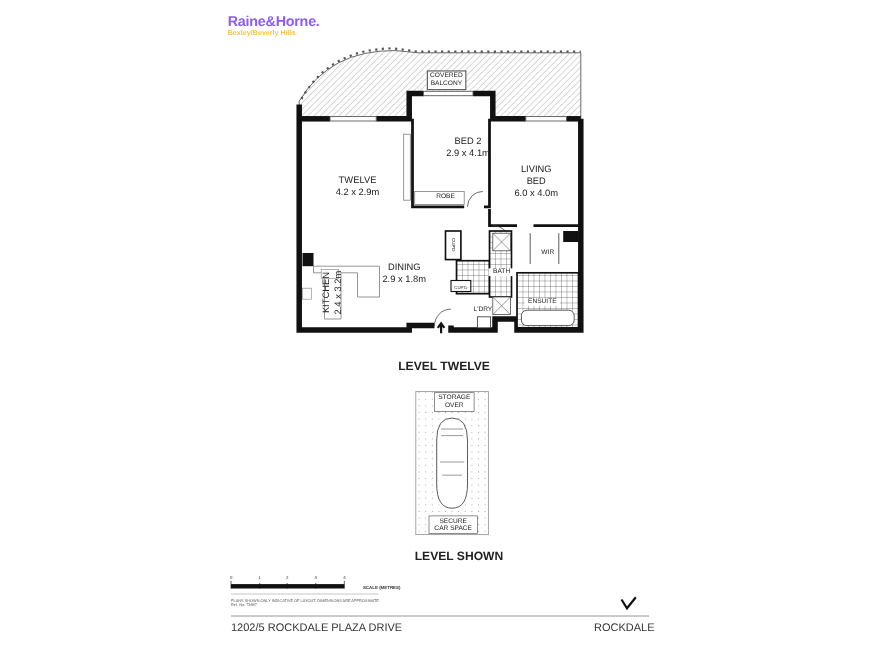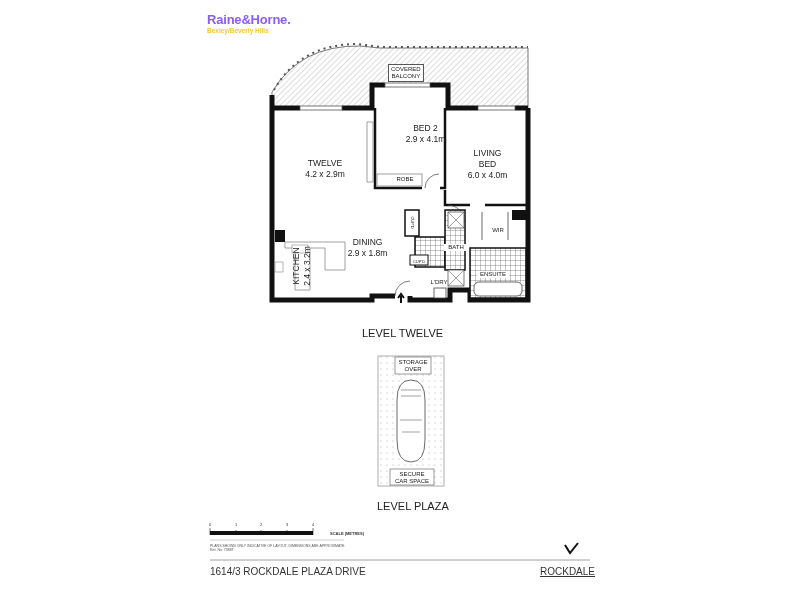--- a/index.html
+++ b/index.html
@@ -3,23 +3,23 @@
 <meta charset="utf-8">
 <style>
   html, body { margin: 0; padding: 0; }
   body { width: 800px; height: 600px; background: #ffffff; position: relative; overflow: hidden; font-family: "Liberation Sans", sans-serif; color: #222; }
   .abs { position: absolute; }
   .brand { left: 207px; top: 12px; color: #8b5cf6; font-weight: bold; font-size: 13px; letter-spacing: -0.2px; }
   .brand-sub { left: 207px; top: 27px; color: #f3c63f; font-size: 6.5px; font-weight: bold; }
   .plan { left: 0; top: 0; }
   .room-label { position: absolute; text-align: center; font-size: 8.5px; line-height: 11px; color: #222; }
   .small-label { position: absolute; font-size: 6px; color: #222; text-align: center; line-height: 7px; }
-  .level-title { position: absolute; font-weight: normal; font-size: 11px; color: #222; }
+  .level-title { position: absolute; font-weight: bold; font-size: 11px; color: #222; }
   .footer-addr { left: 210px; top: 566px; font-size: 10px; color: #333; }
-  .footer-suburb { left: 540px; top: 566px; font-size: 10px; color: #333; text-decoration: underline; }
+  .footer-suburb { left: 540px; top: 566px; font-size: 10px; color: #333; }
   .disclaimer { left: 210px; top: 544px; font-size: 3.5px; color: #555; line-height: 4px; }
   .scale-label { left: 330px; top: 531px; font-size: 4px; font-weight: bold; color: #333; }
   .tick { position: absolute; top: 522px; font-size: 4px; color: #333; }
 </style>
 </head>
 <body>
 
 <div class="abs brand">Raine&amp;Horne.</div>
 <div class="abs brand-sub">Bexley/Beverly Hills</div>
 
@@ -154,16 +154,16 @@
 <div class="level-title" style="left:362px;top:327px">LEVEL TWELVE</div>
 
 <div class="small-label" style="left:396px;top:359px;width:34px">
   <div>STORAGE</div>
   <div>OVER</div>
 </div>
 <div class="small-label" style="left:391px;top:471px;width:42px">
   <div>SECURE</div>
   <div>CAR SPACE</div>
 </div>
-<div class="level-title" style="left:377px;top:500px">LEVEL PLAZA</div>
+<div class="level-title" style="left:377px;top:500px">LEVEL SHOWN</div>
 
-<div class="abs footer-addr">1614/3 ROCKDALE PLAZA DRIVE</div>
+<div class="abs footer-addr">1202/5 ROCKDALE PLAZA DRIVE</div>
 <div class="abs footer-suburb">ROCKDALE</div>
 
 </body></html>

